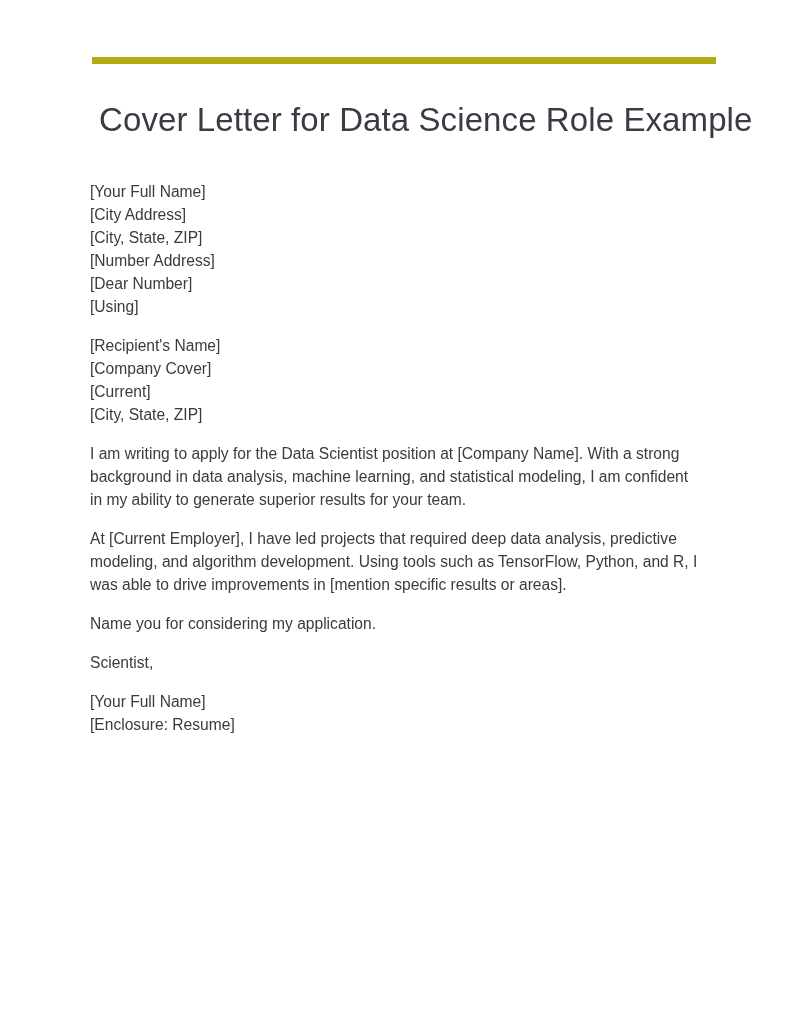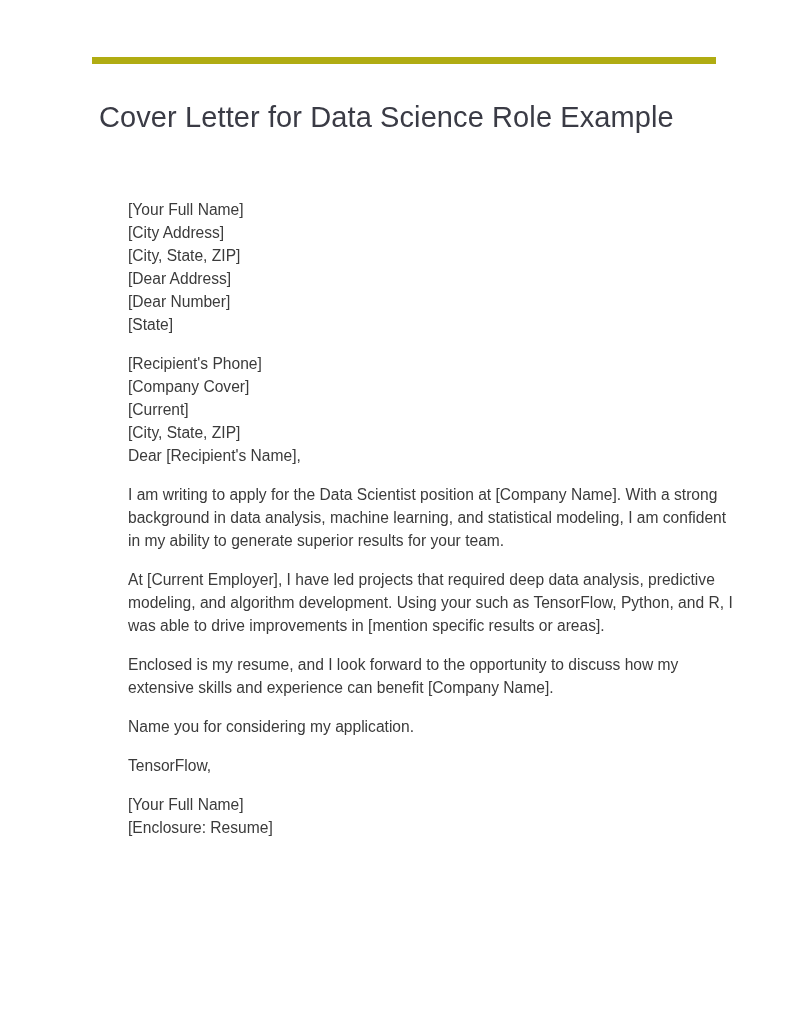--- a/index.html
+++ b/index.html
@@ -1,52 +1,50 @@
 <!DOCTYPE html>
 <html><head>
 <meta charset="utf-8">
 <style>
   html, body { margin: 0; padding: 0; background: #ffffff; }
   body { width: 805px; height: 1036px; position: relative; overflow: hidden;
          font-family: "Liberation Sans", sans-serif; color: #3b3b3b; }
   .top-rule { position: absolute; left: 92px; top: 57px; width: 624px; height: 7px; background: #b0ac12; }
   .title { position: absolute; left: 99px; top: 101px; margin: 0; font-weight: normal;
-           font-size: 29px; color: #3a3b45; letter-spacing: 0.1px; white-space: nowrap; }
-  .letter { position: absolute; left: 90px; top: 198px; width: 610px; font-size: 15.6px; line-height: 23px; margin-left: 38px; }
+           font-size: 33px; color: #3a3b45; letter-spacing: 0.1px; white-space: nowrap; }
+  .letter { position: absolute; left: 90px; top: 180px; width: 610px; font-size: 15.6px; line-height: 23px; }
   .block { margin: 0 0 16px 0; }
   .block p, .line { margin: 0; display: block; }
   .para { margin: 0 0 16px 0; }
 </style>
 </head>
 <body>
 
 <div class="top-rule"></div>
 <h1 class="title">Cover Letter for Data Science Role Example</h1>
 
 <div class="letter">
   <div class="block">
     <span class="line">[Your Full Name]</span>
     <span class="line">[City Address]</span>
     <span class="line">[City, State, ZIP]</span>
-    <span class="line">[Dear Address]</span>
+    <span class="line">[Number Address]</span>
     <span class="line">[Dear Number]</span>
-    <span class="line">[State]</span>
+    <span class="line">[Using]</span>
   </div>
 
   <div class="block">
-    <span class="line">[Recipient's Phone]</span>
+    <span class="line">[Recipient's Name]</span>
     <span class="line">[Company Cover]</span>
     <span class="line">[Current]</span>
     <span class="line">[City, State, ZIP]</span>
-    <span class="line">Dear [Recipient's Name],</span>
   </div>
 
   <p class="para">I am writing to apply for the Data Scientist position at [Company Name]. With a strong background in data analysis, machine learning, and statistical modeling, I am confident in my ability to generate superior results for your team.</p>
-  <p class="para">At [Current Employer], I have led projects that required deep data analysis, predictive modeling, and algorithm development. Using your such as TensorFlow, Python, and R, I was able to drive improvements in [mention specific results or areas].</p>
-  <p class="para">Enclosed is my resume, and I look forward to the opportunity to discuss how my extensive skills and experience can benefit [Company Name].</p>
+  <p class="para">At [Current Employer], I have led projects that required deep data analysis, predictive modeling, and algorithm development. Using tools such as TensorFlow, Python, and R, I was able to drive improvements in [mention specific results or areas].</p>
   <p class="para">Name you for considering my application.</p>
-  <p class="para">TensorFlow,</p>
+  <p class="para">Scientist,</p>
 
   <div class="block">
     <span class="line">[Your Full Name]</span>
     <span class="line">[Enclosure: Resume]</span>
   </div>
 </div>
 
 </body></html>

